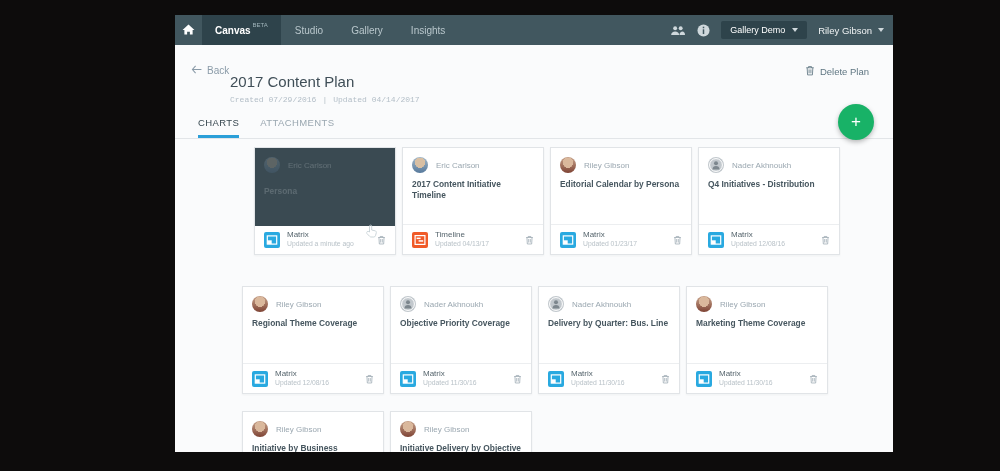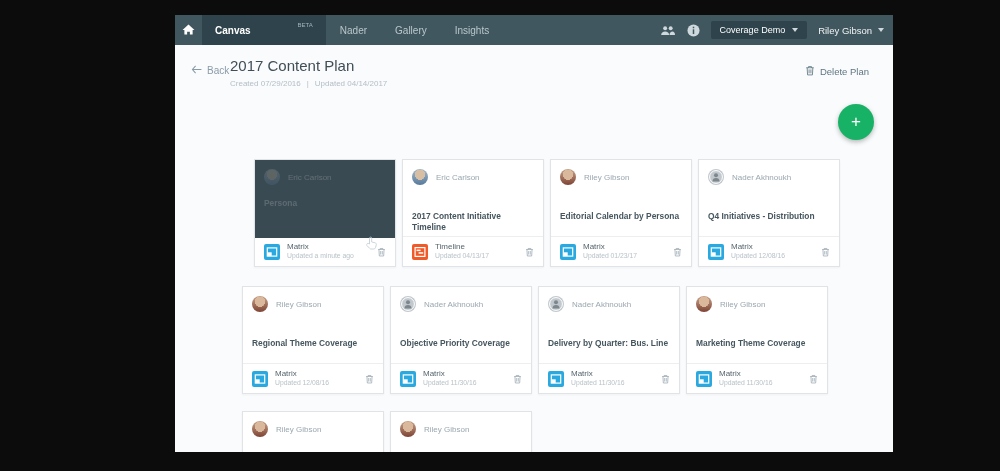--- a/index.html
+++ b/index.html
@@ -4,58 +4,58 @@
 <style>
   * { margin:0; padding:0; box-sizing:border-box; }
   html,body { width:1000px; height:471px; }
   body { background:#0d0c0c; position:relative; font-family:"Liberation Sans", sans-serif; overflow:hidden; }
 
   .app { position:absolute; left:175px; top:15px; width:718px; height:437px; background:#fafbfc; overflow:hidden; }
 
   
   .navbar { height:30px; background:#41575f; display:flex; align-items:stretch; color:#b9c7cc; }
   .nav-home { width:27px; display:flex; align-items:center; justify-content:center; cursor:pointer; }
-  .nav-brand { background:#2e434b; padding:0 13px; display:flex; align-items:center; color:#ffffff; font-weight:bold; font-size:10px;gap:45px; }
+  .nav-brand { background:#2e434b; padding:0 13px; display:flex; align-items:center; color:#ffffff; font-weight:bold; font-size:10px; }
   .nav-brand .beta { font-size:6px; color:#9fb3b9; margin-left:2px; align-self:flex-start; padding-top:7px; font-weight:normal; }
   .nav-item { padding:0 14px; display:flex; align-items:center; font-size:10px; cursor:pointer; }
   .nav-right { margin-left:auto; display:flex; align-items:center; gap:11px; padding-right:9px; }
   .icon-btn { display:flex; align-items:center; }
   .workspace-btn { background:#2e434b; border-radius:2px; padding:4px 9px; color:#fff; font-size:9px; display:flex; align-items:center; gap:7px; cursor:pointer; }
   .user-menu { color:#f0f3f4; font-size:9.5px; display:flex; align-items:center; gap:6px; cursor:pointer; }
   .caret { width:0; height:0; border-left:3.5px solid transparent; border-right:3.5px solid transparent; border-top:4px solid #cfd8dc; }
 
   
-  .header { position:relative; padding-top:12px; }
+  .header { position:relative; padding-top:28px; }
   .back-link { position:absolute; left:16px; top:20px; color:#8a9ba8; font-size:10px; display:flex; align-items:center; gap:5px; cursor:pointer; }
   .title-block { margin-left:55px; }
   .page-title { font-size:15px; color:#3f4e57; }
-  .page-sub { font-size:8px; color:#b3bec7; margin-top:5px; display:flex; gap:6px; }
+  .page-sub { font-size:8px; color:#b3bec7; margin-top:5px; display:flex; gap:6px;font-family:Liberation Mono, monospace; }
   .delete-plan { position:absolute; right:24px; top:20px; font-size:9.5px; color:#5f7682; display:flex; align-items:center; gap:5px; cursor:pointer; }
 
   
   .tabs { margin-top:13px; padding-left:23px; border-bottom:1px solid #e2e5e8; display:flex; gap:21px; height:22px; }
   .tab { font-size:9.5px; letter-spacing:0.4px; color:#9aa7b0; padding-bottom:8px; cursor:pointer; }
   .tab.active { color:#37474f; border-bottom:3px solid #2b9fd8; }
 
   .fab { position:absolute; right:19px; top:89px; width:36px; height:36px; border-radius:50%; background:#18b267; color:#ffffff; font-size:17px; display:flex; align-items:center; justify-content:center; box-shadow:0 2px 5px rgba(0,0,0,0.28); cursor:pointer; z-index:6; }
 
   
   .row { position:absolute; left:67px; display:flex; gap:6px; }
-  .row1 { top:144px;padding-left:12px; } .row2 { top:271px; } .row3 { top:396px; }
+  .row1 { top:132px;padding-left:12px; } .row2 { top:271px; } .row3 { top:396px; }
 
   .card { width:142px; height:108px; background:#ffffff; border:1px solid #e1e4e7; position:relative; box-shadow:0 1px 2px rgba(40,50,60,0.05); cursor:pointer; }
   .card-body { height:77px; padding:9px 9px 0 9px; position:relative; }
   .author-row { display:flex; align-items:center; gap:8px; }
   .avatar { width:16px; height:16px; border-radius:50%; flex:none; overflow:hidden; background:#c2c8cd; }
   .avatar .person-glyph { display:none; }
   .avatar.placeholder .person-glyph { display:block; }
   .avatar.photo-blue { background: radial-gradient(circle at 50% 36%, #d8bfa3 0 39%, transparent 40%), linear-gradient(180deg,#a7bac8 0%, #56799c 100%); }
   .avatar.photo-red { background: radial-gradient(circle at 50% 36%, #dab89c 0 39%, transparent 40%), linear-gradient(180deg,#c9a58d 0%, #7e4334 100%); }
   .author-name { font-size:8px; color:#9aa7b0; }
-  .card-title { margin-top:26px; font-size:8.4px; color:#46565f; font-weight:bold; line-height:1.25; }
+  .card-title { margin-top:6px; font-size:8.4px; color:#46565f; font-weight:bold; line-height:1.25; }
 
   .card-footer { position:absolute; bottom:0; left:0; right:0; height:30px; border-top:1px solid #eceef0; display:flex; align-items:center; padding:0 9px; gap:7px; background:#fff; }
   .type-icon { width:16px; height:16px; border-radius:2px; flex:none; }
   .type-icon svg { display:none; }
   .type-icon.matrix { background:#29a9e0; }
   .type-icon.timeline { background:#f05a28; }
   .type-icon.matrix .glyph-matrix { display:block; }
   .type-icon.timeline .glyph-timeline { display:block; }
   .type-text { line-height:1.25; min-width:0; }
   .type-name { font-size:8px; color:#56656d; }
@@ -82,21 +82,21 @@
         <svg viewBox="0 0 14 12" width="13" height="11">
             <path d="M7 0.5 L13.5 6.5 H11.5 V11.5 H8.5 V8.5 H5.5 V11.5 H2.5 V6.5 H0.5 Z" fill="#ffffff"></path>
           </svg>
       </span>
     </div>
     <div class="nav-brand">
       <span>Canvas</span>
       <span class="beta">BETA</span>
     </div>
     <div class="nav-item">
-        <span>Nader</span>
+        <span>Studio</span>
       </div>
     <div class="nav-item">
         <span>Gallery</span>
       </div>
     <div class="nav-item">
         <span>Insights</span>
       </div>
     <div class="nav-right">
       <span class="icon-btn">
         <svg viewBox="0 0 18 12" width="16" height="11">
@@ -107,21 +107,21 @@
           </svg>
       </span>
       <span class="icon-btn">
         <svg viewBox="0 0 14 14" width="13" height="13">
             <circle cx="7" cy="7" r="6.5" fill="#cfd8dc"></circle>
             <rect x="6.2" y="2.9" width="1.6" height="1.7" fill="#41575f"></rect>
             <rect x="6.2" y="5.7" width="1.6" height="5.1" fill="#41575f"></rect>
           </svg>
       </span>
       <div class="workspace-btn">
-        <span>Coverage Demo</span>
+        <span>Gallery Demo</span>
         <span class="caret"></span>
       </div>
       <div class="user-menu">
         <span>Riley Gibson</span>
         <span class="caret"></span>
       </div>
     </div>
   </div>
 
   <div class="header">
@@ -144,20 +144,24 @@
     <div class="delete-plan">
       <span>
         <svg viewBox="0 0 12 13" width="10" height="11">
             <path d="M1.5 3.2 h9 M4.2 3.2 V1.8 h3.6 v1.4 M2.6 3.2 l.5 8.6 h5.8 l.5-8.6 M4.9 5.2 v4.7 M7.1 5.2 v4.7" stroke="#5f7682" stroke-width="1" fill="none"></path>
           </svg>
       </span>
       <span>Delete Plan</span>
     </div>
   </div>
 
+  <div class="tabs">
+    <div class="tab active">CHARTS</div>
+    <div class="tab">ATTACHMENTS</div>
+  </div>
 
   <div class="fab">
     <span>+</span>
   </div>
 
   <div class="row row1">
       <div class="card hover">
     <div class="card-body">
       <div class="author-row">
         <span class="avatar photo-blue">

